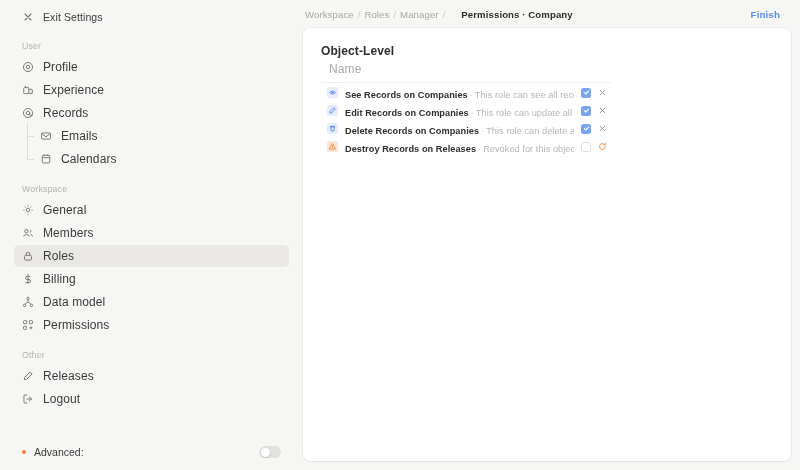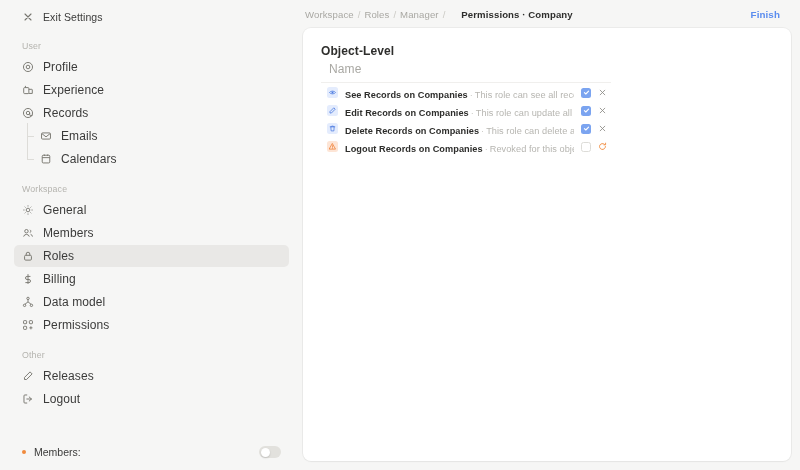--- a/index.html
+++ b/index.html
@@ -303,21 +303,21 @@
             <path d="M5.6 2.3 H3.3 a1 1 0 0 0-1 1 v7.4 a1 1 0 0 0 1 1 h2.3"></path>
             <path d="M8.4 4.6 L11 7 L8.4 9.4 M11 7 H5.6"></path>
           </svg>
         </span>
         <span class="nav-label">Logout</span>
       </div>
     </div>
 
     <div class="sidebar-footer">
       <span class="adv-dot"></span>
-      <span class="adv-label">Members:</span>
+      <span class="adv-label">Advanced:</span>
       <span class="toggle">
         <span class="knob"></span>
       </span>
     </div>
   </aside>
 
   <div class="right">
 
     <div class="topbar">
       <nav class="crumbs">
@@ -411,21 +411,21 @@
 
         <div class="row">
           <span class="row-icon ic-orange">
             <svg viewBox="0 0 14 14" fill="none" stroke="currentColor" stroke-width="1.5" stroke-linecap="round" stroke-linejoin="round">
               <path d="M7 1.6 L13 12.2 H1 Z"></path>
                 <path d="M7 5.4 v3" stroke-width="1.4"></path>
                 <path d="M7 10.3 v.1" stroke-width="1.6"></path>
             </svg>
           </span>
           <span class="row-text">
-            <span class="row-name">Logout Records on Companies</span><span class="row-dot">·</span><span class="row-desc">Revoked for this object</span>
+            <span class="row-name">Destroy Records on Releases</span><span class="row-dot">·</span><span class="row-desc">Revoked for this object</span>
           </span>
           <span class="row-ctrls">
             <span class="cbox off"></span>
             <span class="act act-restore">
               <svg viewBox="0 0 14 14" fill="none" stroke="currentColor" stroke-width="1.4" stroke-linecap="round">
                 <path d="M11.6 7 a4.6 4.6 0 1 1-1.6-3.5"></path>
                   <path d="M11.8 1.8 v2.6 h-2.6"></path>
               </svg>
             </span>
           </span>

